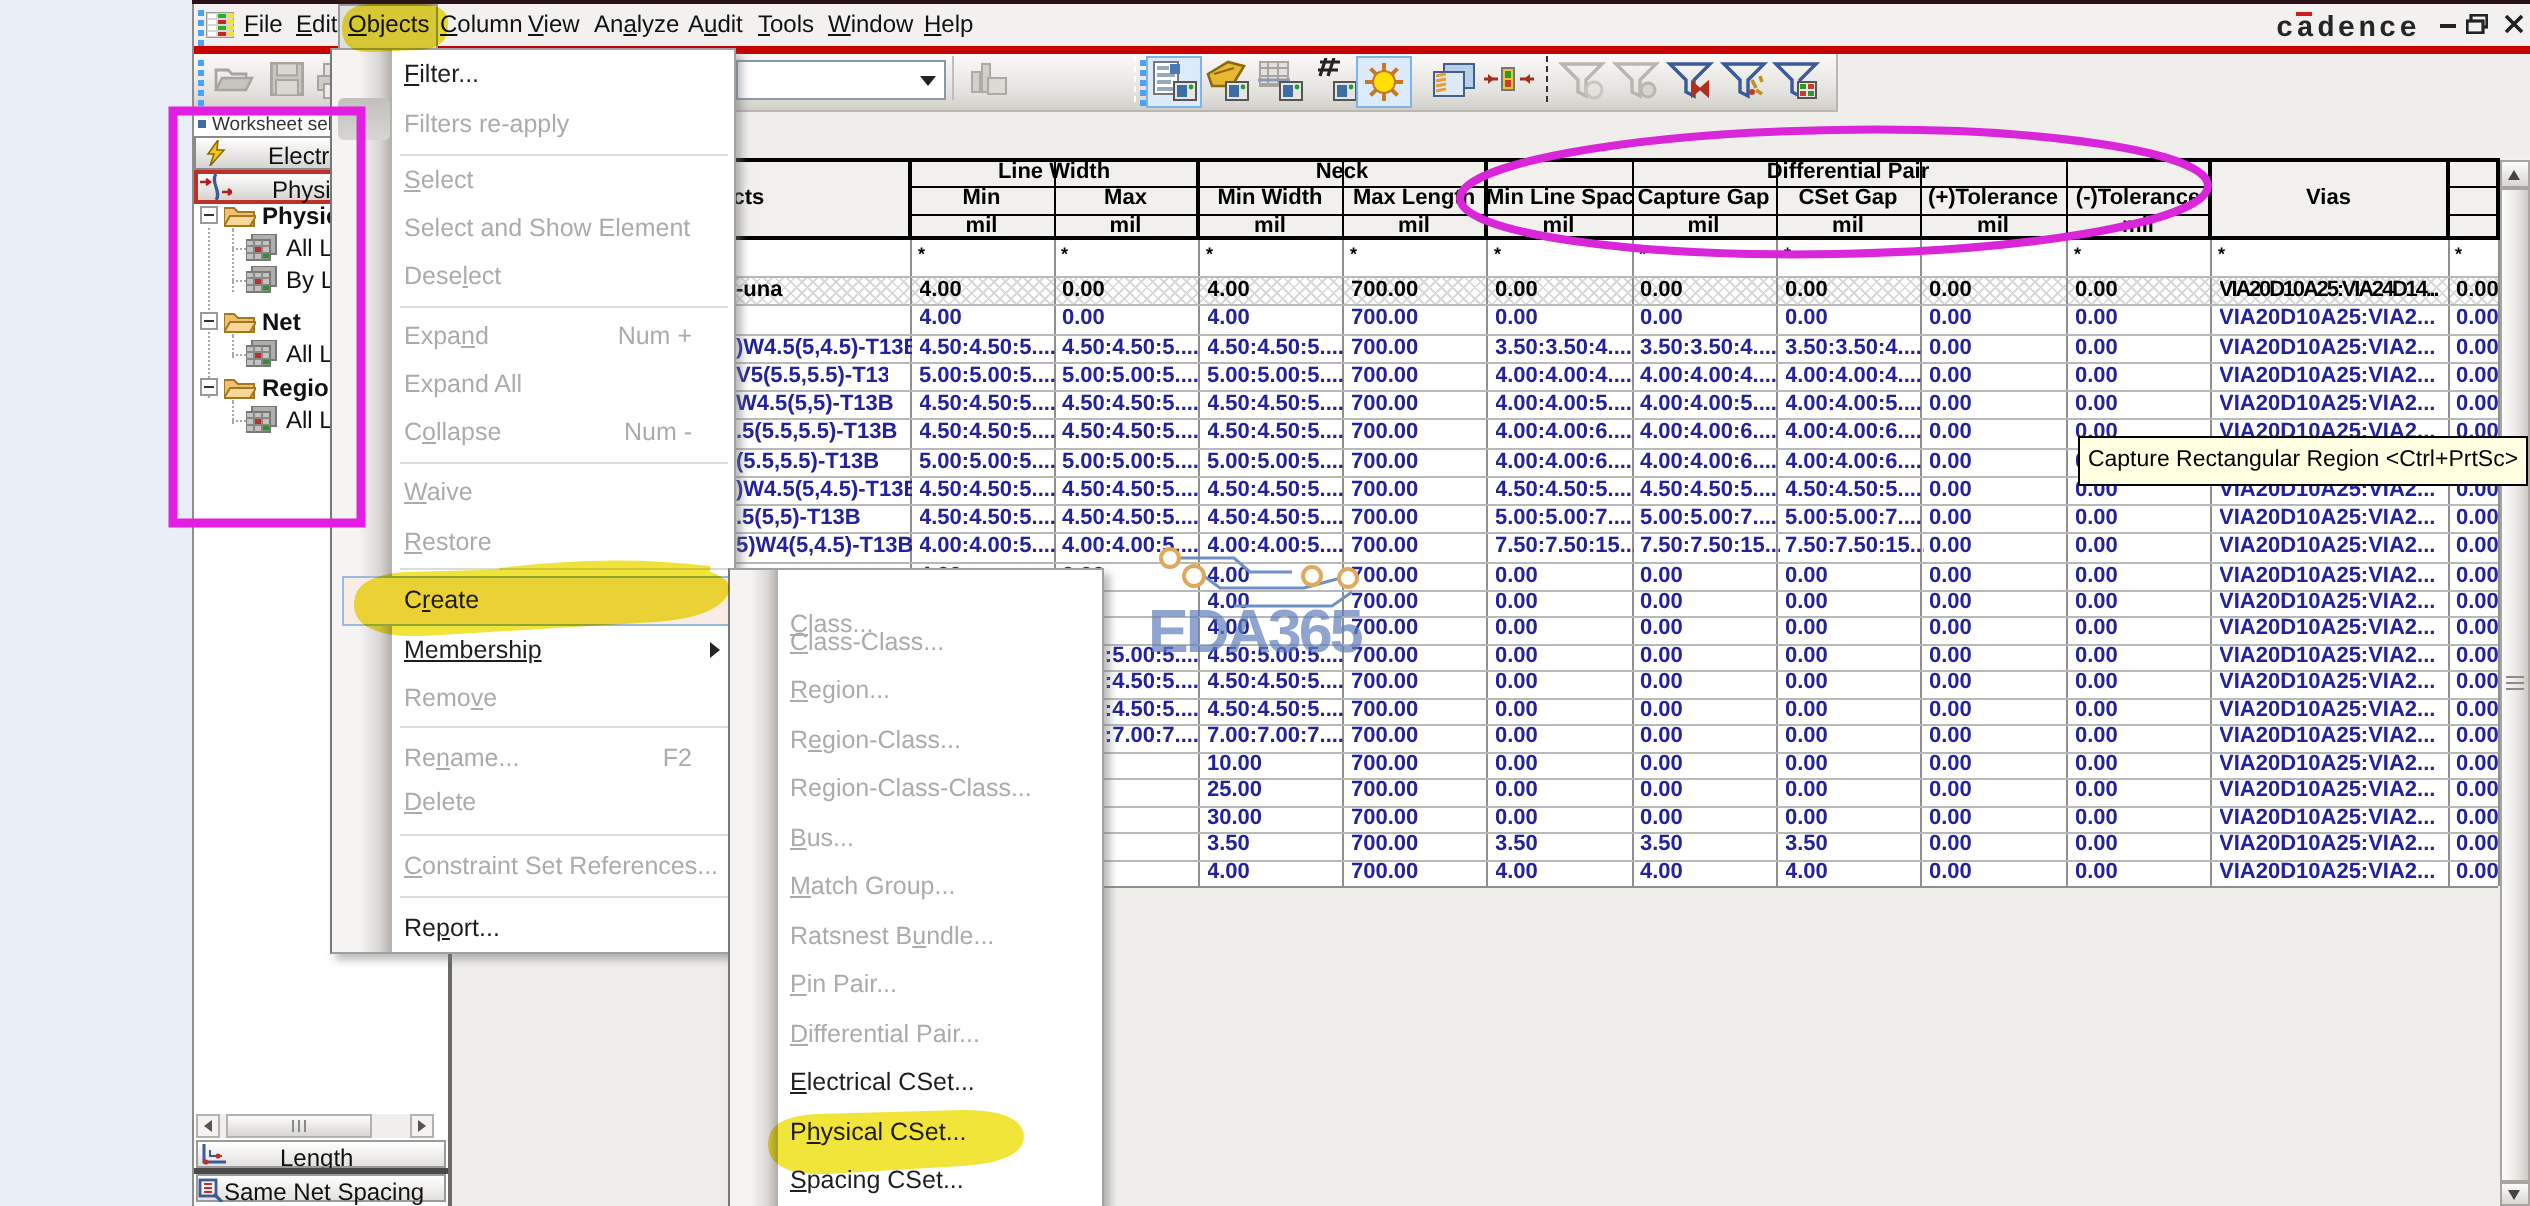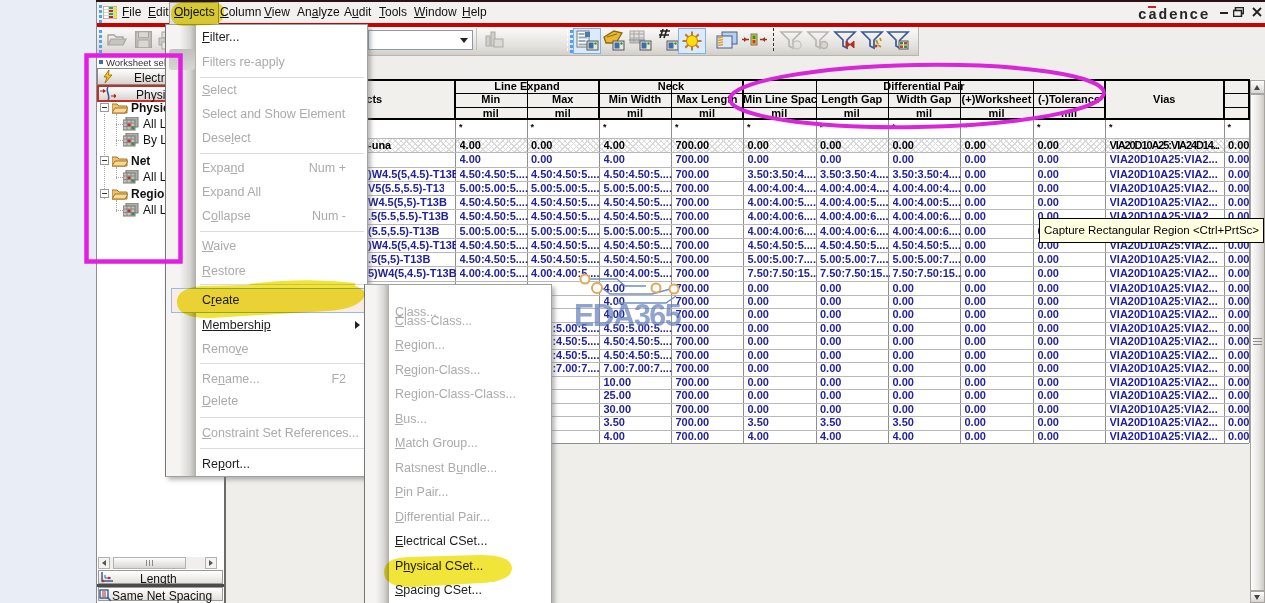--- a/index.html
+++ b/index.html
@@ -273,32 +273,32 @@
 <svg class="abs" style="left:99px;top:589px;" width="13" height="12">
 <rect x="1" y="1" width="8" height="8" fill="none" stroke="#3a5a9a" stroke-width="1.4"></rect>
 <path d="M3 3 L7 3 M3 5 L7 5 M3 7 L7 7" stroke="#c03028" stroke-width="1"></path>
 <path d="M8 8 L12 12" stroke="#3a5a9a" stroke-width="1.6"></path>
   </svg>
 <div class="abs" style="left:112px;top:589px;font-size:12px;color:#111;white-space:nowrap;">Same Net Spacing</div>
 <div class="abs" style="left:260px;top:79px;width:988.5px;height:41px;background:#f1f0ed;border-top:2px solid #000;border-bottom:2px solid #000;"></div>
 <div class="abs" style="left:260px;top:120px;width:988.5px;height:322.9px;background:#fff;"></div>
 <div class="abs" style="left:260px;top:138px;width:988.5px;height:14.300000000000011px;background:repeating-linear-gradient(45deg,transparent 0,transparent 3px,#d9d9d9 3px,#d9d9d9 4px),repeating-linear-gradient(-45deg,transparent 0,transparent 3px,#d9d9d9 3px,#d9d9d9 4px);"></div>
 <div class="abs" style="left:263px;top:79px;width:198px;height:41px;font-size:11px;font-weight:bold;color:#000;text-align:center;line-height:41px;">Objects</div>
-<div class="abs" style="left:455px;top:79px;width:144px;height:14px;font-size:11px;font-weight:bold;color:#000;text-align:center;line-height:14px;white-space:nowrap;overflow:hidden;">Line Expand</div>
+<div class="abs" style="left:455px;top:79px;width:144px;height:14px;font-size:11px;font-weight:bold;color:#000;text-align:center;line-height:14px;white-space:nowrap;overflow:hidden;">Line Width</div>
 <div class="abs" style="left:599px;top:79px;width:144px;height:14px;font-size:11px;font-weight:bold;color:#000;text-align:center;line-height:14px;white-space:nowrap;overflow:hidden;">Neck</div>
 <div class="abs" style="left:743px;top:79px;width:362px;height:14px;font-size:11px;font-weight:bold;color:#000;text-align:center;line-height:14px;white-space:nowrap;overflow:hidden;">Differential Pair</div>
 <div class="abs" style="left:1105px;top:79px;width:118.5px;height:41px;font-size:11px;font-weight:bold;color:#000;text-align:center;line-height:41px;white-space:nowrap;overflow:hidden;">Vias</div>
 <div class="abs" style="left:455px;top:93px;width:71.5px;height:13.5px;font-size:11px;font-weight:bold;color:#000;text-align:center;line-height:13.5px;white-space:nowrap;overflow:hidden;">Min</div>
 <div class="abs" style="left:526.5px;top:93px;width:72.5px;height:13.5px;font-size:11px;font-weight:bold;color:#000;text-align:center;line-height:13.5px;white-space:nowrap;overflow:hidden;">Max</div>
 <div class="abs" style="left:599px;top:93px;width:72px;height:13.5px;font-size:11px;font-weight:bold;color:#000;text-align:center;line-height:13.5px;white-space:nowrap;overflow:hidden;">Min Width</div>
 <div class="abs" style="left:671px;top:93px;width:72px;height:13.5px;font-size:11px;font-weight:bold;color:#000;text-align:center;line-height:13.5px;white-space:nowrap;overflow:hidden;">Max Length</div>
 <div class="abs" style="left:743px;top:93px;width:72.5px;height:13.5px;font-size:11px;font-weight:bold;color:#000;text-align:center;line-height:13.5px;white-space:nowrap;overflow:hidden;">Min Line Spac</div>
-<div class="abs" style="left:815.5px;top:93px;width:72.5px;height:13.5px;font-size:11px;font-weight:bold;color:#000;text-align:center;line-height:13.5px;white-space:nowrap;overflow:hidden;">Length Gap</div>
-<div class="abs" style="left:888px;top:93px;width:72px;height:13.5px;font-size:11px;font-weight:bold;color:#000;text-align:center;line-height:13.5px;white-space:nowrap;overflow:hidden;">Width Gap</div>
-<div class="abs" style="left:960px;top:93px;width:73px;height:13.5px;font-size:11px;font-weight:bold;color:#000;text-align:center;line-height:13.5px;white-space:nowrap;overflow:hidden;">(+)Worksheet</div>
+<div class="abs" style="left:815.5px;top:93px;width:72.5px;height:13.5px;font-size:11px;font-weight:bold;color:#000;text-align:center;line-height:13.5px;white-space:nowrap;overflow:hidden;">Capture Gap</div>
+<div class="abs" style="left:888px;top:93px;width:72px;height:13.5px;font-size:11px;font-weight:bold;color:#000;text-align:center;line-height:13.5px;white-space:nowrap;overflow:hidden;">CSet Gap</div>
+<div class="abs" style="left:960px;top:93px;width:73px;height:13.5px;font-size:11px;font-weight:bold;color:#000;text-align:center;line-height:13.5px;white-space:nowrap;overflow:hidden;">(+)Tolerance</div>
 <div class="abs" style="left:1033px;top:93px;width:72px;height:13.5px;font-size:11px;font-weight:bold;color:#000;text-align:center;line-height:13.5px;white-space:nowrap;overflow:hidden;">(-)Tolerance</div>
 <div class="abs" style="left:455px;top:106.5px;width:71.5px;height:13.5px;font-size:11px;font-weight:bold;color:#000;text-align:center;line-height:13.5px;white-space:nowrap;overflow:hidden;">mil</div>
 <div class="abs" style="left:526.5px;top:106.5px;width:72.5px;height:13.5px;font-size:11px;font-weight:bold;color:#000;text-align:center;line-height:13.5px;white-space:nowrap;overflow:hidden;">mil</div>
 <div class="abs" style="left:599px;top:106.5px;width:72px;height:13.5px;font-size:11px;font-weight:bold;color:#000;text-align:center;line-height:13.5px;white-space:nowrap;overflow:hidden;">mil</div>
 <div class="abs" style="left:671px;top:106.5px;width:72px;height:13.5px;font-size:11px;font-weight:bold;color:#000;text-align:center;line-height:13.5px;white-space:nowrap;overflow:hidden;">mil</div>
 <div class="abs" style="left:743px;top:106.5px;width:72.5px;height:13.5px;font-size:11px;font-weight:bold;color:#000;text-align:center;line-height:13.5px;white-space:nowrap;overflow:hidden;">mil</div>
 <div class="abs" style="left:815.5px;top:106.5px;width:72.5px;height:13.5px;font-size:11px;font-weight:bold;color:#000;text-align:center;line-height:13.5px;white-space:nowrap;overflow:hidden;">mil</div>
 <div class="abs" style="left:888px;top:106.5px;width:72px;height:13.5px;font-size:11px;font-weight:bold;color:#000;text-align:center;line-height:13.5px;white-space:nowrap;overflow:hidden;">mil</div>
 <div class="abs" style="left:960px;top:106.5px;width:73px;height:13.5px;font-size:11px;font-weight:bold;color:#000;text-align:center;line-height:13.5px;white-space:nowrap;overflow:hidden;">mil</div>
 <div class="abs" style="left:1033px;top:106.5px;width:72px;height:13.5px;font-size:11px;font-weight:bold;color:#000;text-align:center;line-height:13.5px;white-space:nowrap;overflow:hidden;">mil</div>

